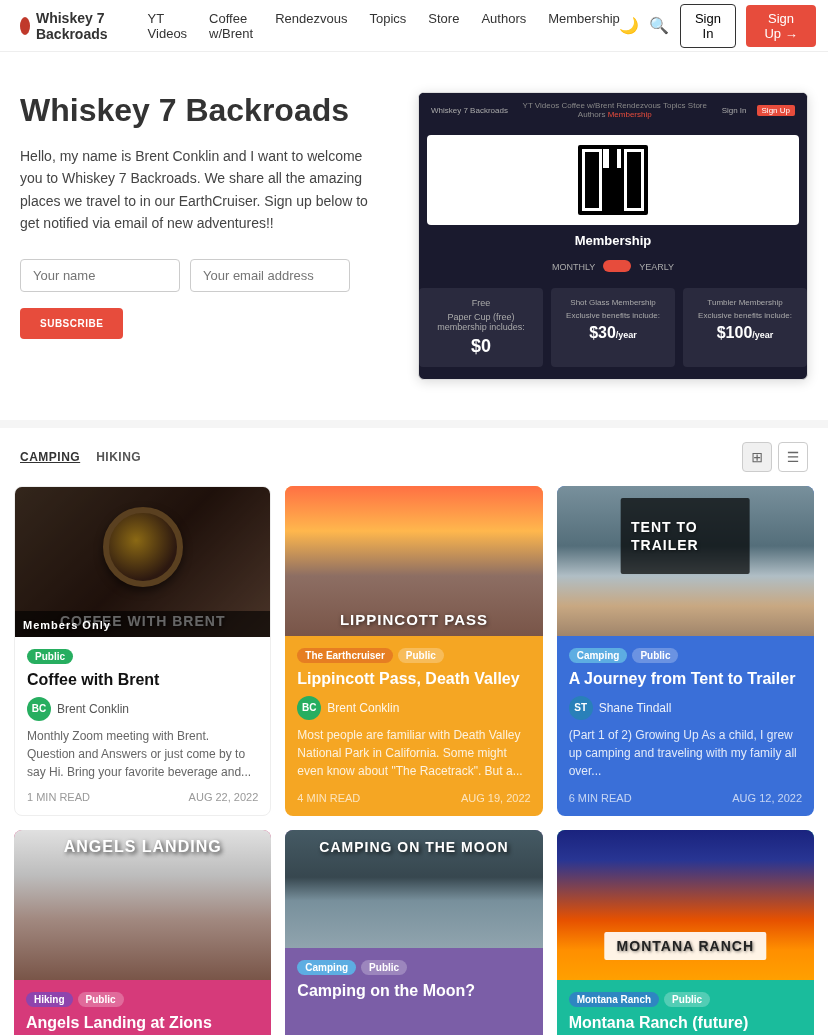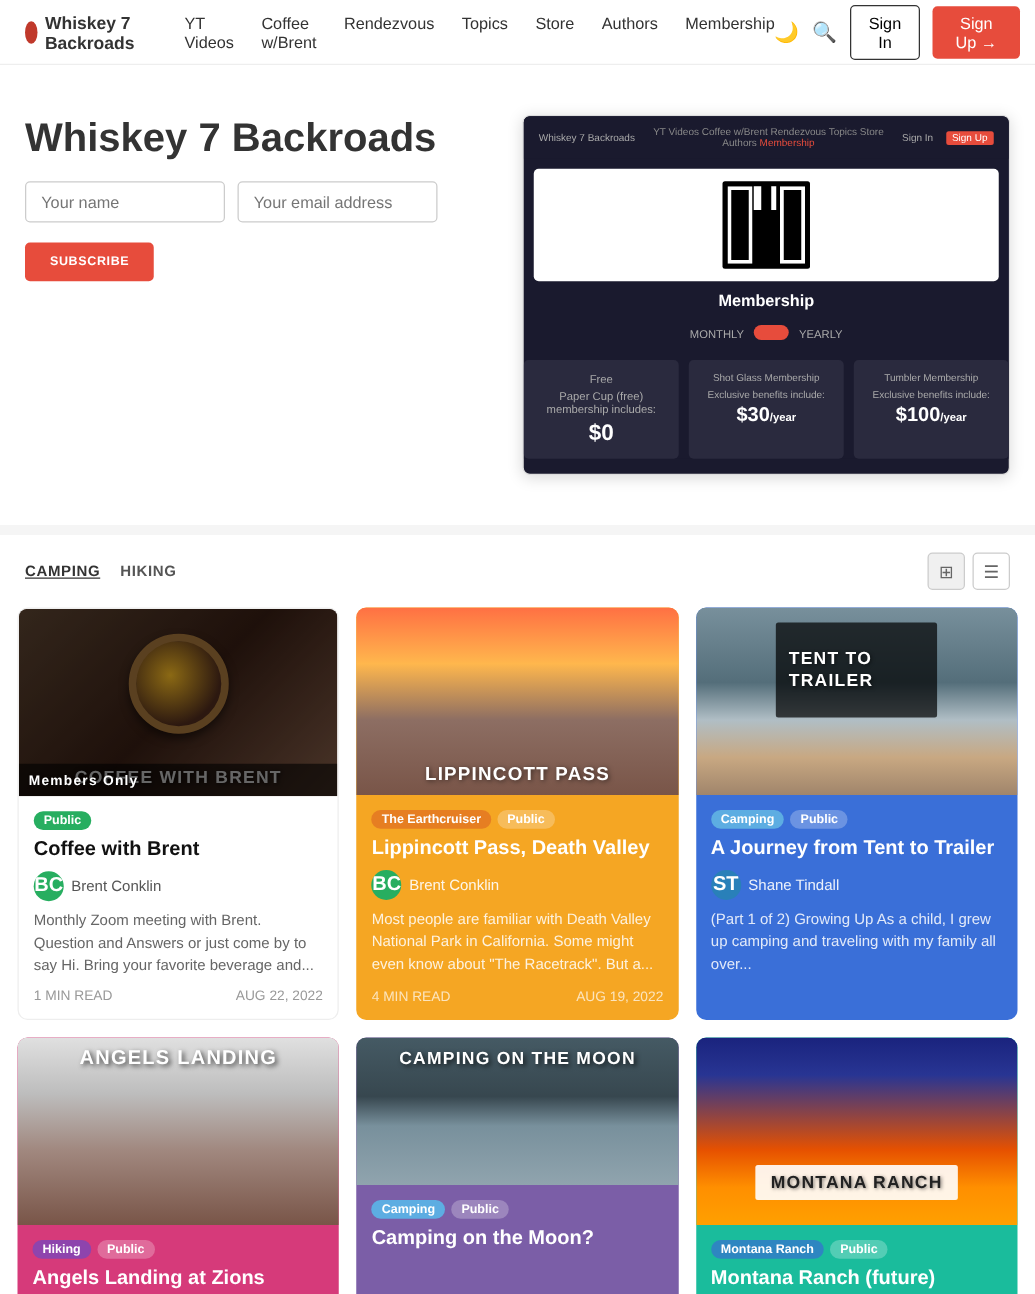--- a/index.html
+++ b/index.html
@@ -70,21 +70,21 @@
     .tag-hiking { background: #8e44ad; color: #fff; }
     .tag-montana { background: #2e86c1; color: #fff; }
     .tag-public { background: rgba(255,255,255,0.2); color: #fff; }
 
     .card-title { font-size: 16px; font-weight: 800; line-height: 1.3; }
     .card.blue-bg .card-title, .card.yellow-bg .card-title, .card.pink-bg .card-title, .card.purple-bg .card-title, .card.teal-bg .card-title { color: #fff; }
     .card-white .card-title { color: #111; }
     .card-white { background: #fff; }
 
     .card-author { display: flex; align-items: center; gap: 6px; }
-    .avatar { width: 24px; height: 24px; border-radius: 50%; background: #ccc; display: flex; align-items: center; justify-content: center; font-size: 16px; font-weight: 700; color: #fff; overflow: hidden; flex-shrink: 0; }
+    .avatar { width: 24px; height: 24px; border-radius: 50%; background: #ccc; display: flex; align-items: center; justify-content: center; font-size: 10px; font-weight: 700; color: #fff; overflow: hidden; flex-shrink: 0; }
     .avatar.green { background: #27ae60; }
     .avatar.blue { background: #2980b9; }
     .avatar-name { font-size: 12px; }
     .card-white .avatar-name { color: #555; }
     .card-blue-fg .avatar-name, .card.blue-bg .avatar-name, .card.yellow-bg .avatar-name, .card.pink-bg .avatar-name, .card.purple-bg .avatar-name, .card.teal-bg .avatar-name { color: rgba(255,255,255,0.9); }
 
     .card-excerpt { font-size: 12px; color: #666; line-height: 1.5; flex: 1; }
     .card.blue-bg .card-excerpt, .card.yellow-bg .card-excerpt, .card.pink-bg .card-excerpt, .card.purple-bg .card-excerpt, .card.teal-bg .card-excerpt { color: rgba(255,255,255,0.85); }
 
     .card-meta { display: flex; justify-content: space-between; font-size: 11px; color: #999; margin-top: auto; padding-top: 4px; }
@@ -124,20 +124,21 @@
     <div class="nav-icon">🌙</div>
     <div class="nav-icon">🔍</div>
     <button class="btn-signin">Sign In</button>
     <button class="btn-signup">Sign Up →</button>
   </div>
 </nav>
 
 <div class="hero">
   <div class="hero-left">
     <h1>Whiskey 7 Backroads</h1>
+    <p>Hello, my name is Brent Conklin and I want to welcome you to Whiskey 7 Backroads. We share all the amazing places we travel to in our EarthCruiser. Sign up below to get notified via email of new adventures!!</p>
     <div class="hero-form">
       <input type="text" placeholder="Your name" style="">
       <input type="email" placeholder="Your email address" style="">
     </div>
     <button class="btn-subscribe">SUBSCRIBE</button>
   </div>
   <div class="hero-right">
     <div class="screenshot">
       <div class="screenshot-inner">
 
@@ -263,20 +264,24 @@
       <div class="card-tags">
         <span class="tag tag-camping">Camping</span>
         <span class="tag" style="background:rgba(255,255,255,0.25);color:#fff;">Public</span>
       </div>
       <div class="card-title">A Journey from Tent to Trailer</div>
       <div class="card-author">
         <div class="avatar blue">ST</div>
         <span class="avatar-name" style="color:rgba(255,255,255,0.9);">Shane Tindall</span>
       </div>
       <div class="card-excerpt">(Part 1 of 2) Growing Up As a child, I grew up camping and traveling with my family all over...</div>
+      <div class="card-meta">
+        <span>6 MIN READ</span>
+        <span>AUG 12, 2022</span>
+      </div>
     </div>
   </div>
 
   <div class="card pink-bg">
     <div class="card-image-placeholder img-angels" style="height:150px;position:relative;">
       <div style="position:absolute;top:8px;left:50%;transform:translateX(-50%);white-space:nowrap;">
         <span style="font-size:16px;font-weight:900;color:#fff;text-shadow:2px 2px 4px rgba(0,0,0,0.7);">ANGELS LANDING</span>
       </div>
     </div>
     <div class="card-body">

